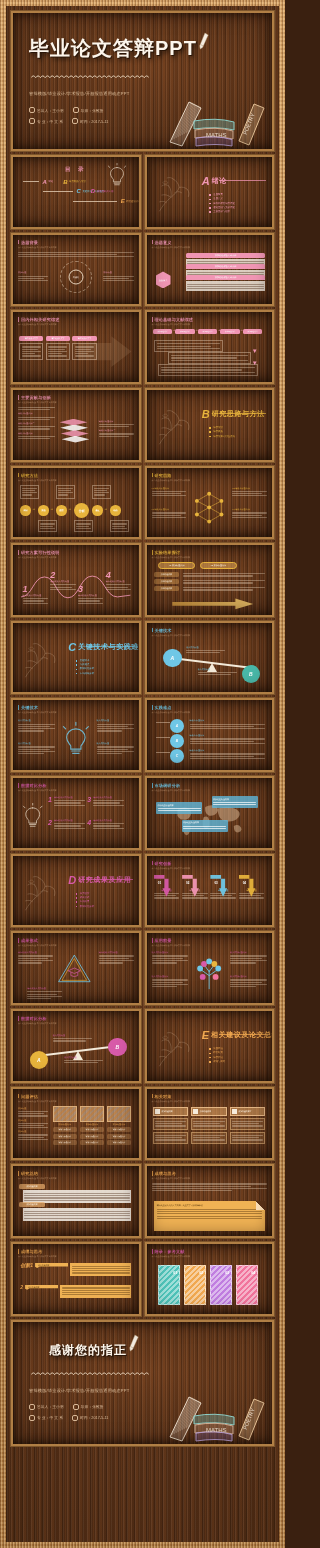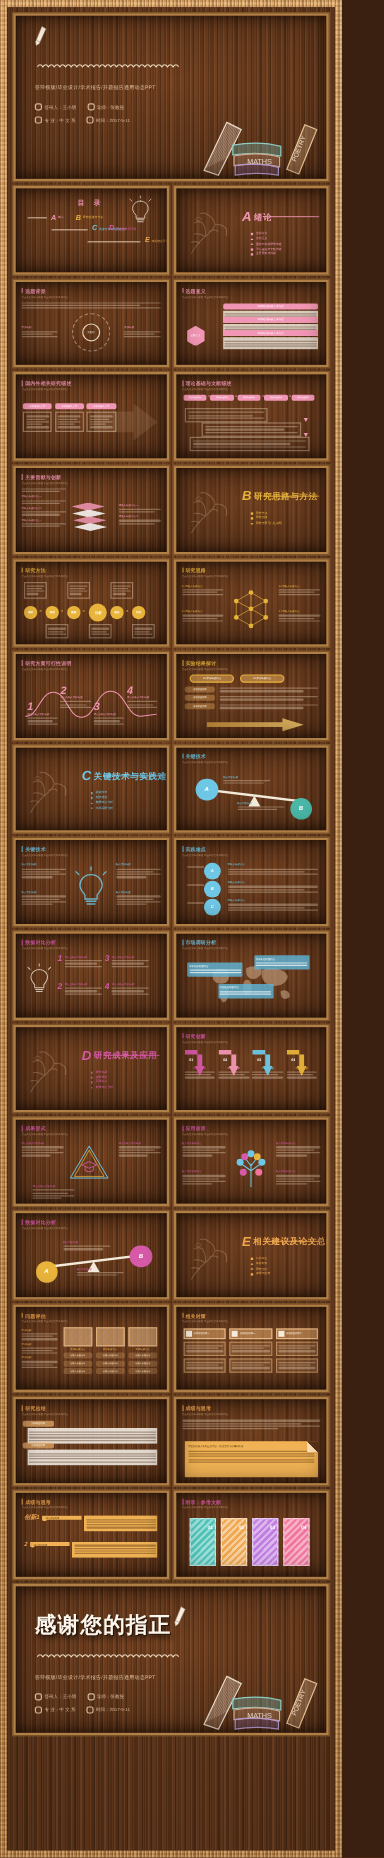--- a/index.html
+++ b/index.html
@@ -82,20 +82,21 @@
 </style>
 </head>
 <body>
 
 <div id="page" class="wood-frame">
   <div class="outer-frame">
     <div class="inner-area wood-dark" id="stage" style="padding:5px;">
         <div class="slide wood-dark cover" style="height: 140px;">
           <div style="position: absolute; inset: 0px; padding: 8px 0px 0px 16px;">
             <div style="display: flex; align-items: center; gap: 2px;">
+              <div class="big-title" style="font-size: 20px; margin-top: 14px; display: inline-block;">毕业论文答辩PPT</div>
               <svg viewBox="0 0 40 80" width="10" height="20" style="transform: rotate(18deg);">
                 <path d="M12 4 L28 8 L22 62 L14 72 L8 60 Z" fill="#f4ece0" stroke="#8a6540" stroke-width="1.5"></path>
                 <path d="M11 54 L24 57" stroke="#8a6540" stroke-width="1.4"></path>
               </svg>
             </div>
             <div style="margin: 3px 0px 0px 2px;"><svg viewBox="0 0 200 8" width="118" height="5">
                 <path d="M0 6 q4 -6 8 0 q4 -6 8 0 q4 -6 8 0 q4 -6 8 0 q4 -6 8 0 q4 -6 8 0 q4 -6 8 0 q4 -6 8 0 q4 -6 8 0 q4 -6 8 0 q4 -6 8 0 q4 -6 8 0 q4 -6 8 0 q4 -6 8 0 q4 -6 8 0 q4 -6 8 0 q4 -6 8 0 q4 -6 8 0 q4 -6 8 0 q4 -6 8 0 q4 -6 8 0 q4 -6 8 0 q4 -6 8 0 q4 -6 8 0 q4 -6 8 0 " stroke="#e9d6bd" fill="none" stroke-width="1.6"></path>
               </svg></div>
             <div class="sub" style="font-size: 4.2px; margin-top: 8px; letter-spacing: 0.2px;">答辩模版/毕业设计/学术报告/开题报告通用动态PPT</div>
             <div class="meta-row" style="font-size: 3.8px; margin-top: 11px;">
@@ -1101,21 +1102,21 @@
               </div>
               <div style="position: absolute; left: 73.5%; top: 10%; width: 19%; height: 80%; background: repeating-linear-gradient(135deg, rgba(255, 255, 255, 0.45) 0px, rgba(255, 255, 255, 0.45) 2px, rgba(0, 0, 0, 0) 2px, rgba(0, 0, 0, 0) 4px) rgb(241, 116, 156); border: 0.6px solid rgba(255, 255, 255, 0.45);">
                 <div style="font-size: 4px; font-weight: bold; color: rgb(255, 255, 255); position: absolute; right: 2px; top: 10%;">04</div>
               </div>
             </div>
           </div>
         </div>
         <div class="slide wood-dark cover" style="height: 126px; margin-top: 4px;">
           <div style="position: absolute; inset: 0px; padding: 8px 0px 0px 16px;">
             <div style="display: flex; align-items: center; gap: 2px;">
-              <div class="big-title" style="font-size: 18px; margin-top: 12px; display: inline-block;">感谢您的指正</div>
+              <div class="big-title" style="font-size: 12px; margin-top: 12px; display: inline-block; margin-left: 20px;">感谢您的指正</div>
               <svg viewBox="0 0 40 80" width="10" height="20" style="transform: rotate(18deg);">
                 <path d="M12 4 L28 8 L22 62 L14 72 L8 60 Z" fill="#f4ece0" stroke="#8a6540" stroke-width="1.5"></path>
                 <path d="M11 54 L24 57" stroke="#8a6540" stroke-width="1.4"></path>
               </svg>
             </div>
             <div style="margin: 3px 0px 0px 2px;"><svg viewBox="0 0 200 8" width="118" height="5">
                 <path d="M0 6 q4 -6 8 0 q4 -6 8 0 q4 -6 8 0 q4 -6 8 0 q4 -6 8 0 q4 -6 8 0 q4 -6 8 0 q4 -6 8 0 q4 -6 8 0 q4 -6 8 0 q4 -6 8 0 q4 -6 8 0 q4 -6 8 0 q4 -6 8 0 q4 -6 8 0 q4 -6 8 0 q4 -6 8 0 q4 -6 8 0 q4 -6 8 0 q4 -6 8 0 q4 -6 8 0 q4 -6 8 0 q4 -6 8 0 q4 -6 8 0 q4 -6 8 0 " stroke="#e9d6bd" fill="none" stroke-width="1.6"></path>
               </svg></div>
             <div class="sub" style="font-size: 4.2px; margin-top: 8px; letter-spacing: 0.2px;">答辩模版/毕业设计/学术报告/开题报告通用动态PPT</div>
             <div class="meta-row" style="font-size: 3.8px; margin-top: 11px;">

